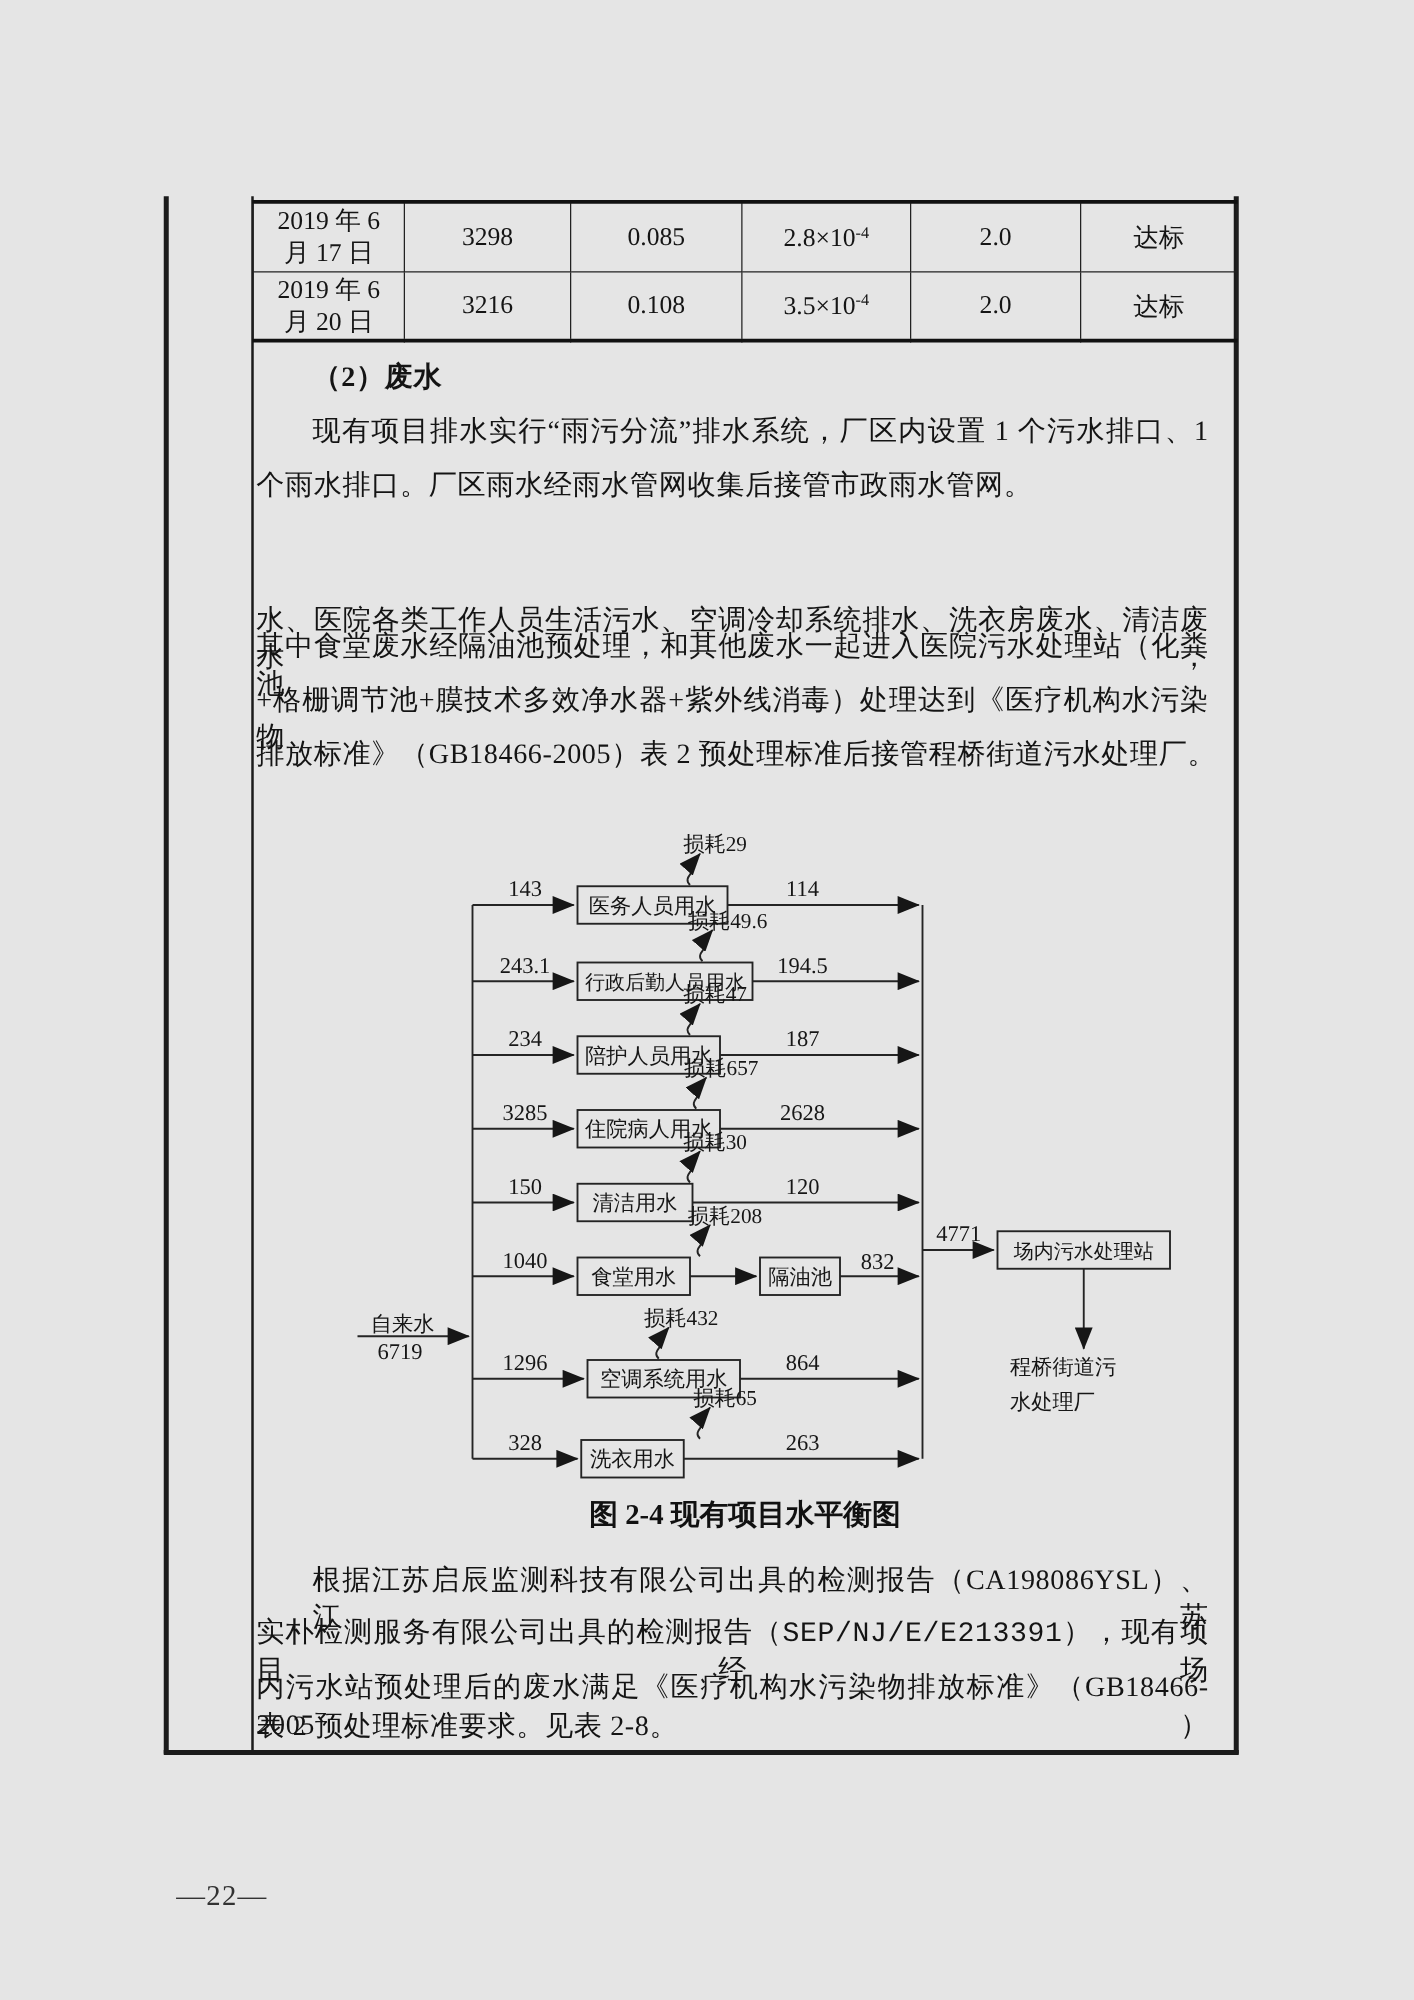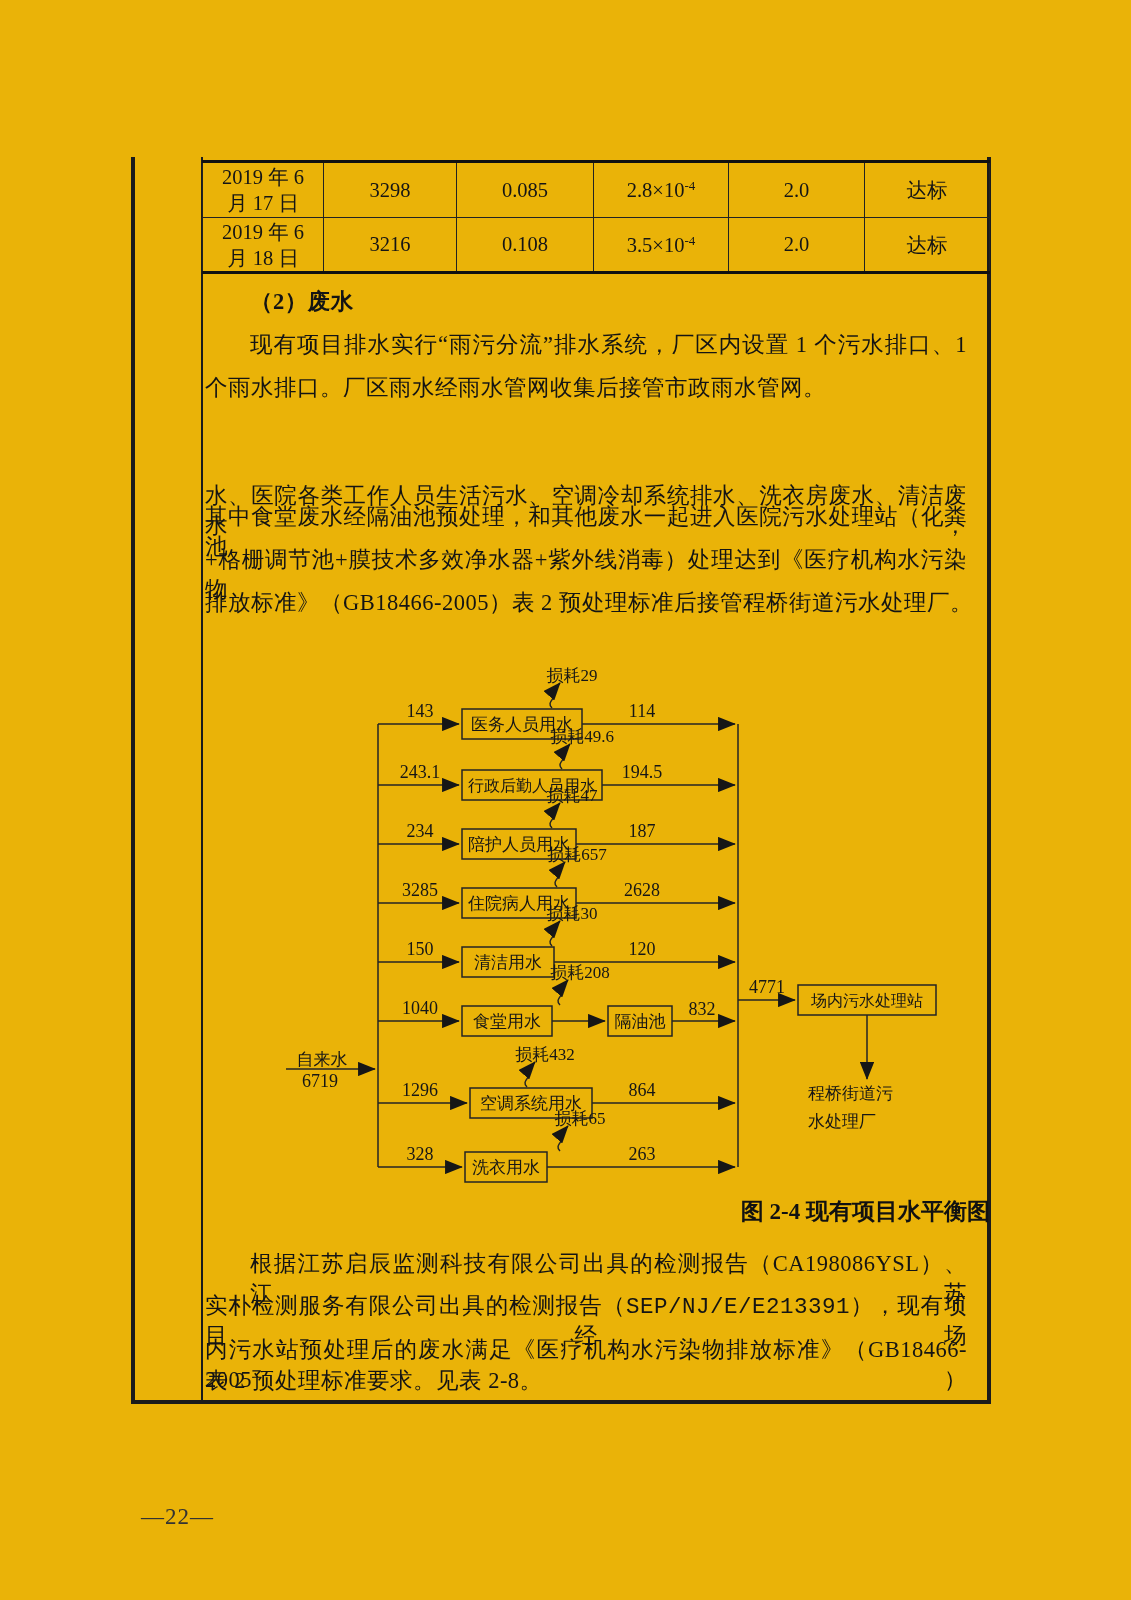--- a/index.html
+++ b/index.html
@@ -1,31 +1,31 @@
 <!DOCTYPE html>
 <html><head>
 <meta charset="utf-8">
 <style>
   html,body{margin:0;padding:0;background:#ffffff;}
   .page{
-    position:relative;width:1131px;height:1600px;background:#eab308;
+    position:relative;width:1131px;height:1600px;background:#e5e5e5;
     font-family:"Liberation Serif","DejaVu Serif",serif;color:#171717;overflow:hidden;
   }
   
   .vline,.hline{position:absolute;background:#1b1b1b;}
   
   .tline{
     position:absolute;left:205px;width:762px;font-size:22.5px;line-height:30px;
     color:#141414;letter-spacing:0.5px;white-space:nowrap;
   }
   .tline.just{white-space:normal;text-align:justify;text-align-last:justify;}
   .tline.ind{left:250px;width:717px;}
   .bold{font-weight:bold;}
   .caption{
-    position:absolute;left:202px;width:788px;text-align:right;font-weight:bold;
+    position:absolute;left:202px;width:788px;text-align:center;font-weight:bold;
     font-size:23px;color:#111;
   }
   
   table.dt{
     position:absolute;left:202px;top:160px;width:787px;height:111px;
     border-collapse:collapse;table-layout:fixed;
     border-top:3.5px solid #111;border-bottom:3.5px solid #111;
   }
   table.dt td{
     border:1.6px solid #222;text-align:center;vertical-align:middle;
@@ -66,21 +66,21 @@
       <td>0.085</td>
       <td>
         <span>2.8×10</span><sup class="e">-4</sup>
       </td>
       <td>2.0</td>
       <td>达标</td>
     </tr>
     <tr style="height:55px;">
       <td>
         <div class="d2">2019 年 6</div>
-        <div class="d2">月 18 日</div>
+        <div class="d2">月 20 日</div>
       </td>
       <td>3216</td>
       <td>0.108</td>
       <td>
         <span>3.5×10</span><sup class="e">-4</sup>
       </td>
       <td>2.0</td>
       <td>达标</td>
     </tr>
   </tbody>

